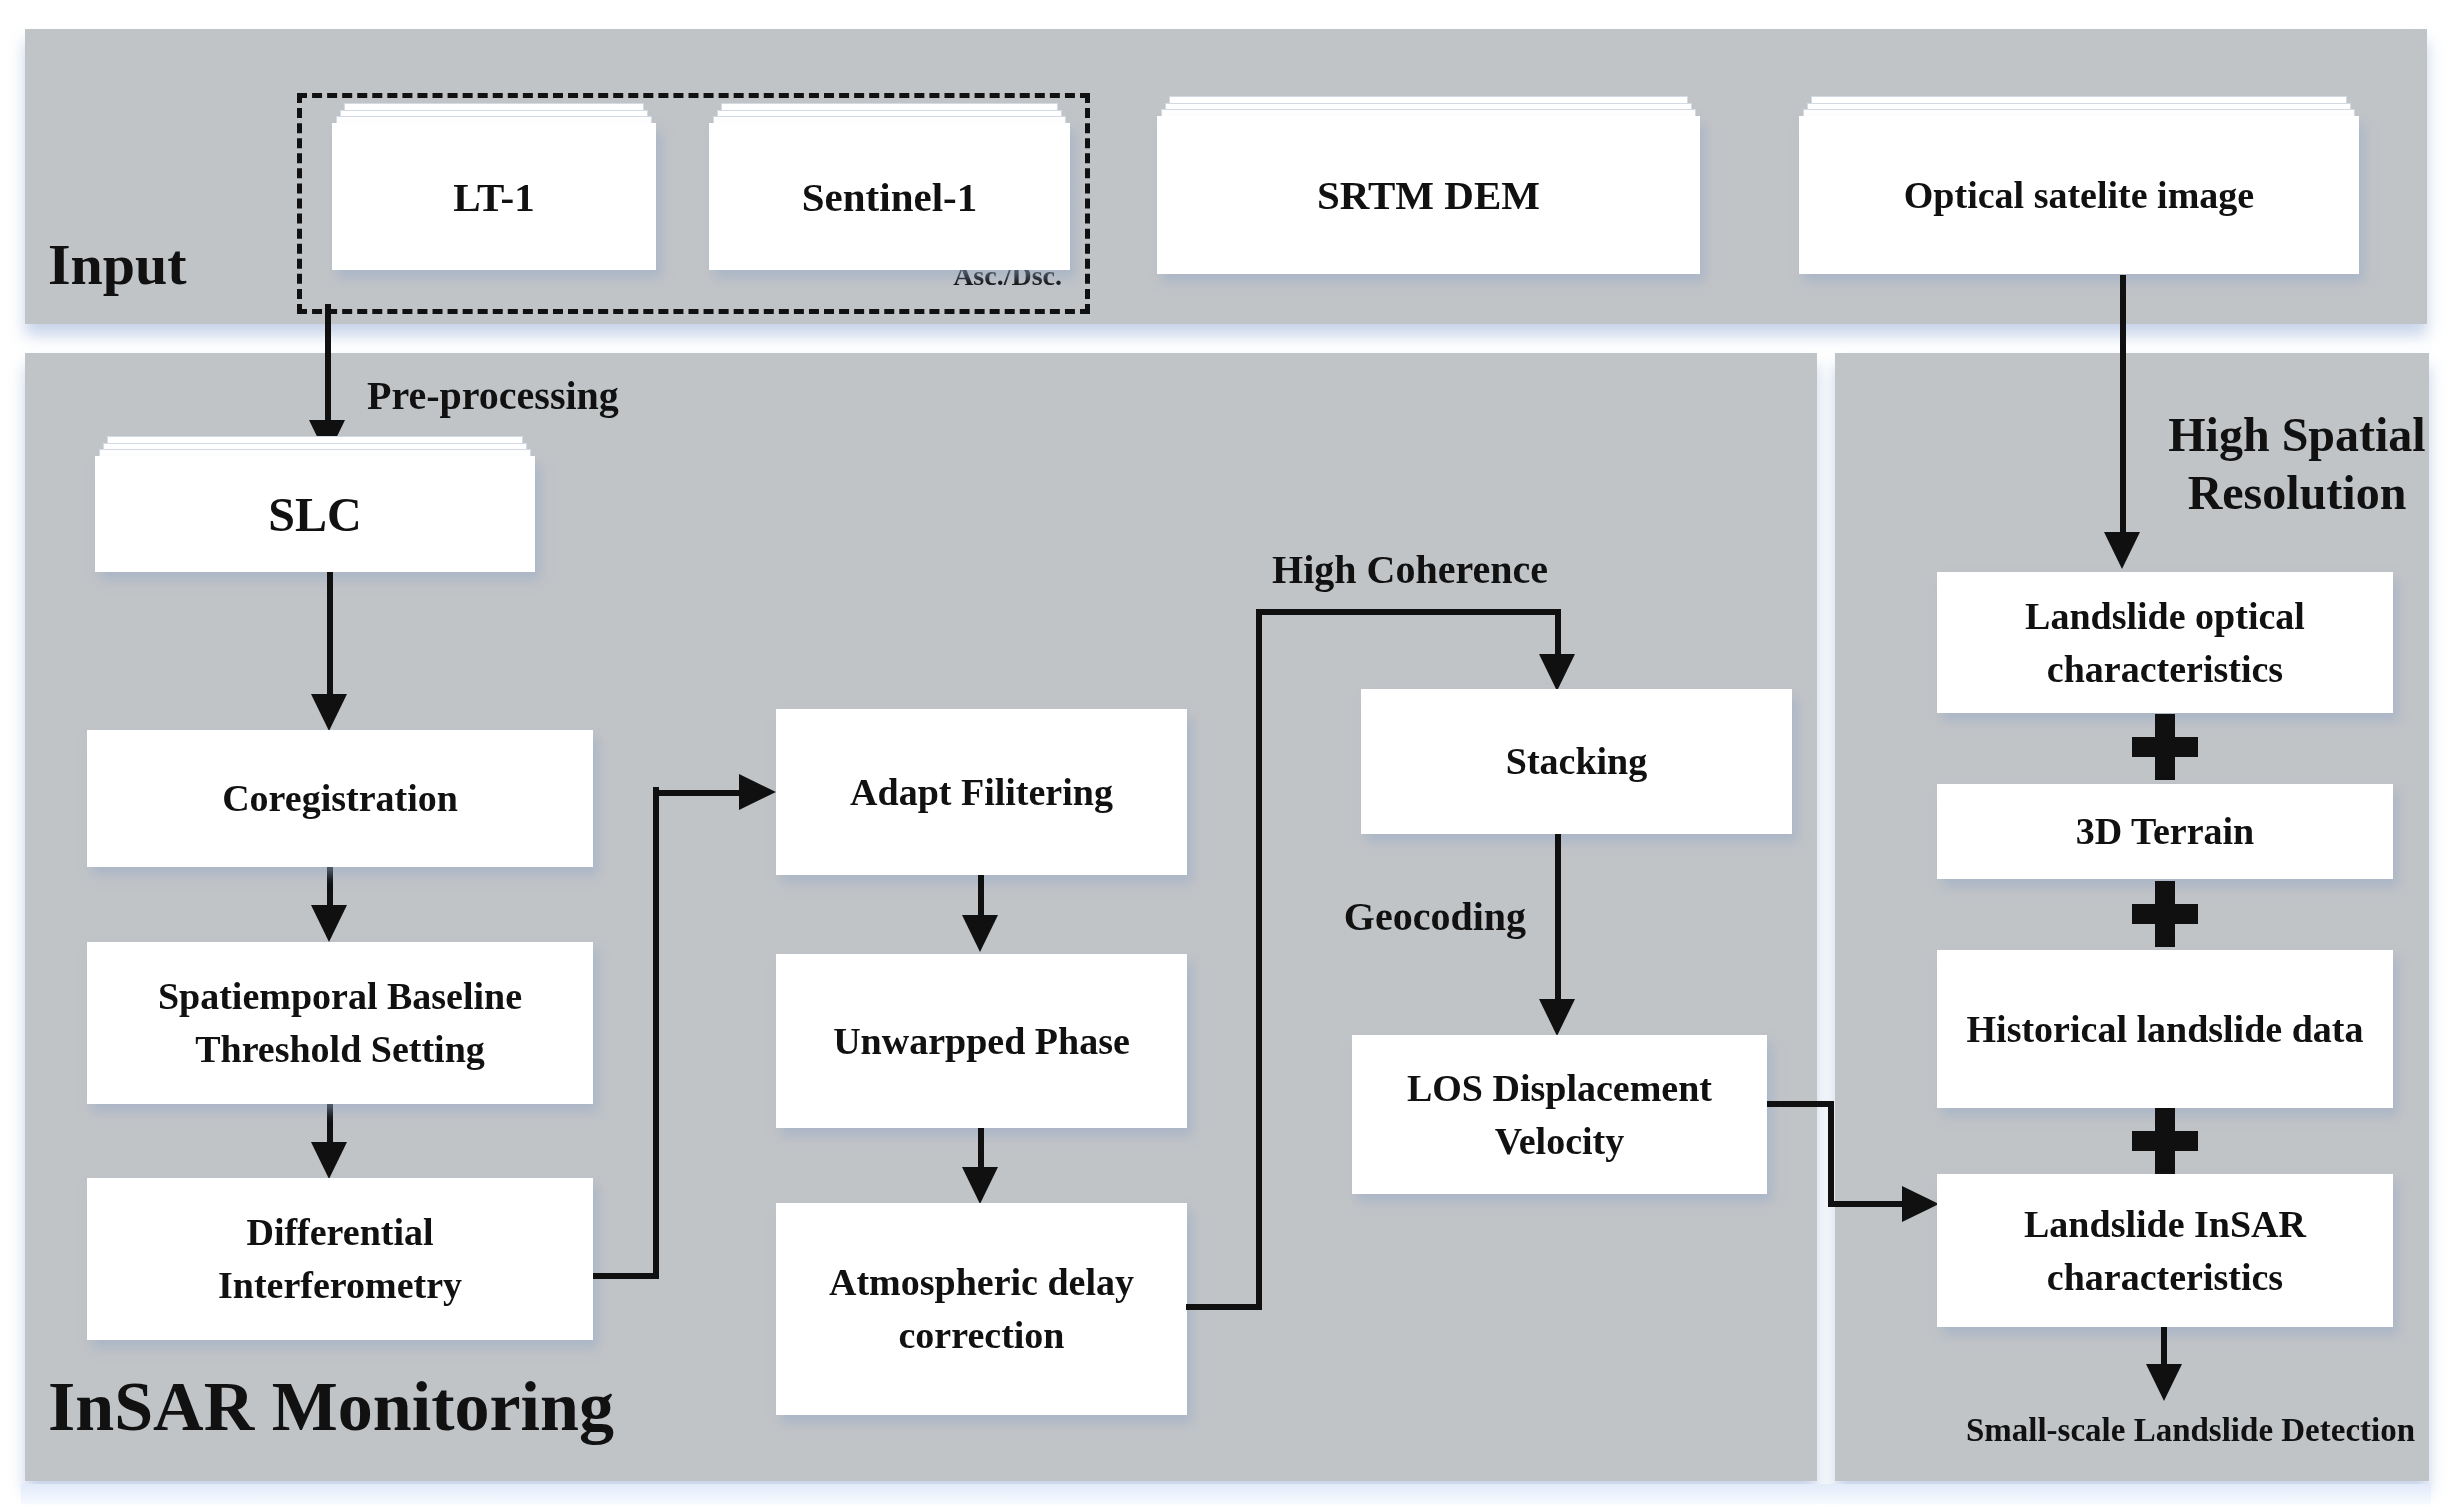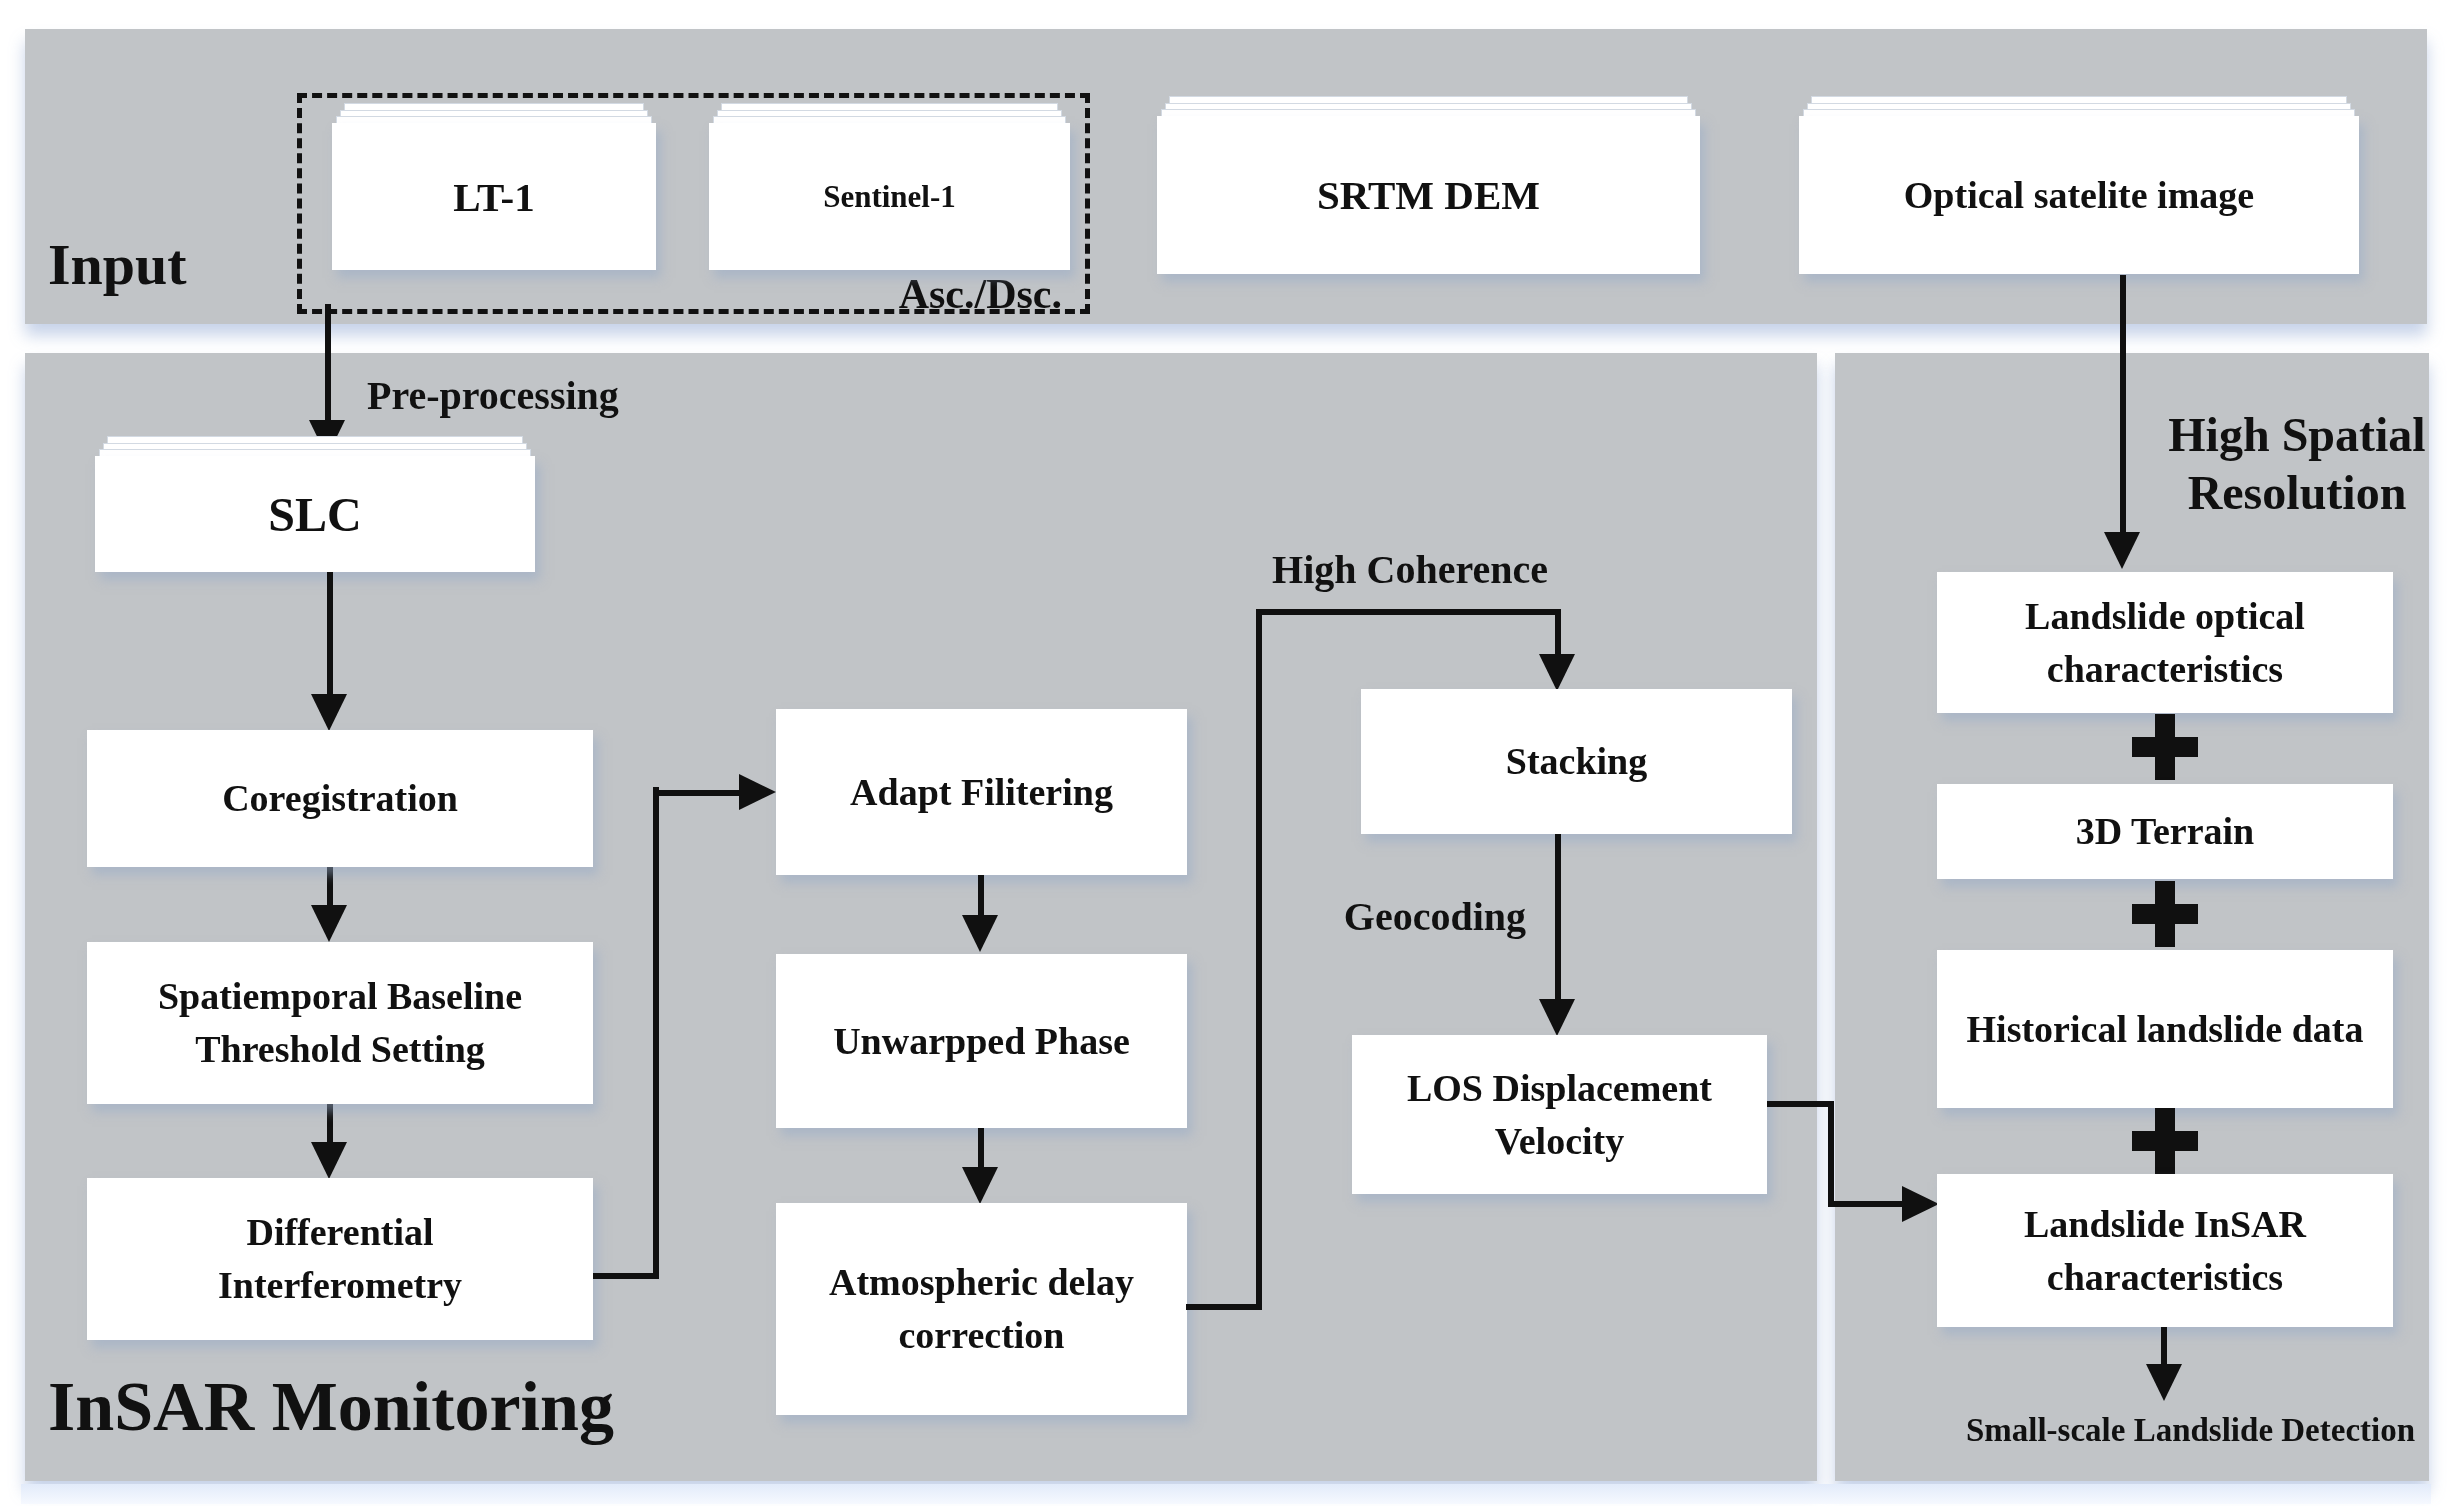--- a/index.html
+++ b/index.html
@@ -43,34 +43,34 @@
 
   <div class="panel" style="left:25px;top:29px;width:2402px;height:295px;"></div>
   <div class="panel" style="left:25px;top:353px;width:1792px;height:1128px;"></div>
   <div class="panel" style="left:1835px;top:353px;width:594px;height:1128px;"></div>
   <div class="glow" style="left:21px;top:1484px;width:2410px;height:20px;"></div>
 
   <div class="biglabel" style="left:48px;top:231px;font-size:58px;">Input</div>
   <div class="biglabel" style="left:48px;top:1367px;font-size:70px;">InSAR Monitoring</div>
 
   <div class="dashed" style="left:297px;top:93px;width:783px;height:211px;"></div>
-  <div class="lbl rtext" style="left:830px;top:270px;width:232px;font-size:42px;font-family:Liberation Serif, serif;">Asc./Dsc.</div>
+  <div class="lbl rtext" style="left:830px;top:260px;width:232px;font-size:28px;font-family:Liberation Serif, serif;">Asc./Dsc.</div>
 
   <div class="card" style="left:332px;top:123px;width:324px;height:147px;">
     <div class="sheet s3"></div>
     <div class="sheet s2"></div>
     <div class="sheet s1"></div>
     <div class="card-face" style="font-size:41px;">LT-1</div>
   </div>
 
   <div class="card" style="left:709px;top:123px;width:361px;height:147px;">
     <div class="sheet s3"></div>
     <div class="sheet s2"></div>
     <div class="sheet s1"></div>
-    <div class="card-face" style="font-size:31px;">Sentinel-1</div>
+    <div class="card-face" style="font-size:41px;">Sentinel-1</div>
   </div>
 
   <div class="card" style="left:1157px;top:116px;width:543px;height:158px;">
     <div class="sheet s3"></div>
     <div class="sheet s2"></div>
     <div class="sheet s1"></div>
     <div class="card-face" style="font-size:41px;">SRTM DEM</div>
   </div>
 
   <div class="card" style="left:1799px;top:116px;width:560px;height:158px;">

